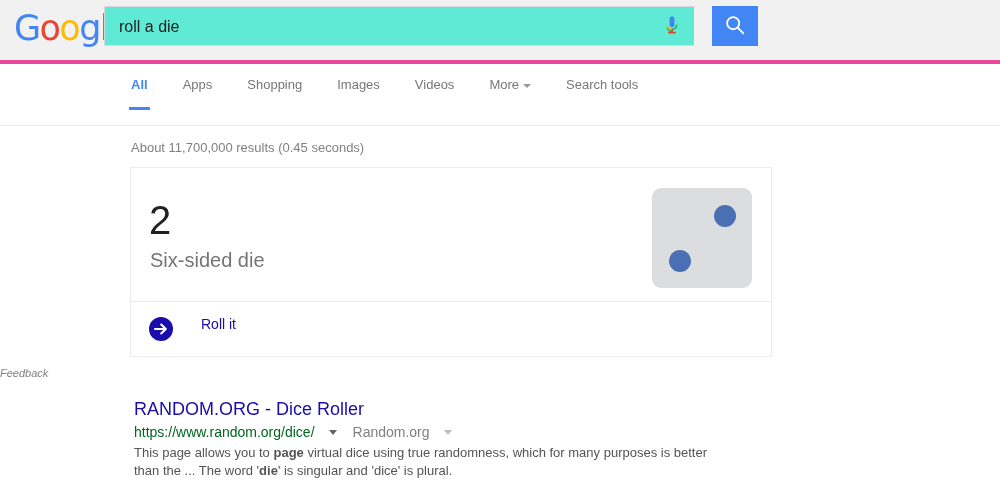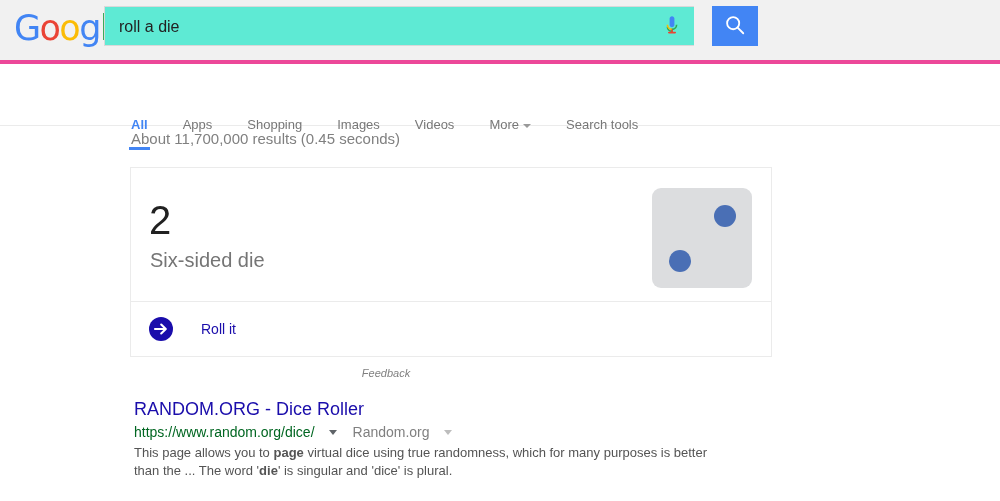--- a/index.html
+++ b/index.html
@@ -102,21 +102,20 @@
   }
   .navtab {
     font-size: 13px;
     color: #777;
     padding: 0 0 17px 0;
     margin-right: 35px;
     cursor: pointer;
     position: relative;
     white-space: nowrap;
     line-height: 16px;
-    margin-top: 40px;
   }
   .navtab.active { color: #4285f4; font-weight: bold; }
   .navtab.active:after {
     content: "";
     position: absolute;
     left: -2px;
     right: -2px;
     bottom: 0;
     height: 3px;
     background: #4285f4;
@@ -127,22 +126,22 @@
     border-left: 4px solid transparent;
     border-right: 4px solid transparent;
     border-top: 4px solid #999;
     vertical-align: middle;
   }
 
   
   .results-count {
     position: absolute;
     left: 131px;
-    top: 130px;
-    font-size: 15px;
+    top: 140px;
+    font-size: 13px;
     color: #808080;
   }
 
   .card {
     position: absolute;
     left: 130px;
     top: 167px;
     width: 642px;
     background: #fff;
     border: 1px solid #ebebeb;
@@ -178,36 +177,36 @@
 
   .card-footer {
     position: relative;
     height: 54px;
   }
   .roll-row {
     position: absolute;
     left: 17px;
     top: 14px;
     display: flex;
-    align-items: center;
+    align-items: flex-start;
     cursor: pointer;
   }
   .roll-icon { width: 26px; height: 26px; display: block; }
   .roll-label {
     margin-left: 27px;
     font-size: 14px;
     color: #1a0dab;
   }
 
   .feedback {
     position: absolute;
     left: 0;
     top: 367px;
     width: 772px;
-    text-align: center;
+    text-align: left;
     font-size: 11px;
     font-style: italic;
     color: #808080;
     cursor: pointer;
   }
 
   
   .result { position: absolute; left: 134px; top: 398px; width: 620px; }
   .result-title {
     font-size: 18px;

